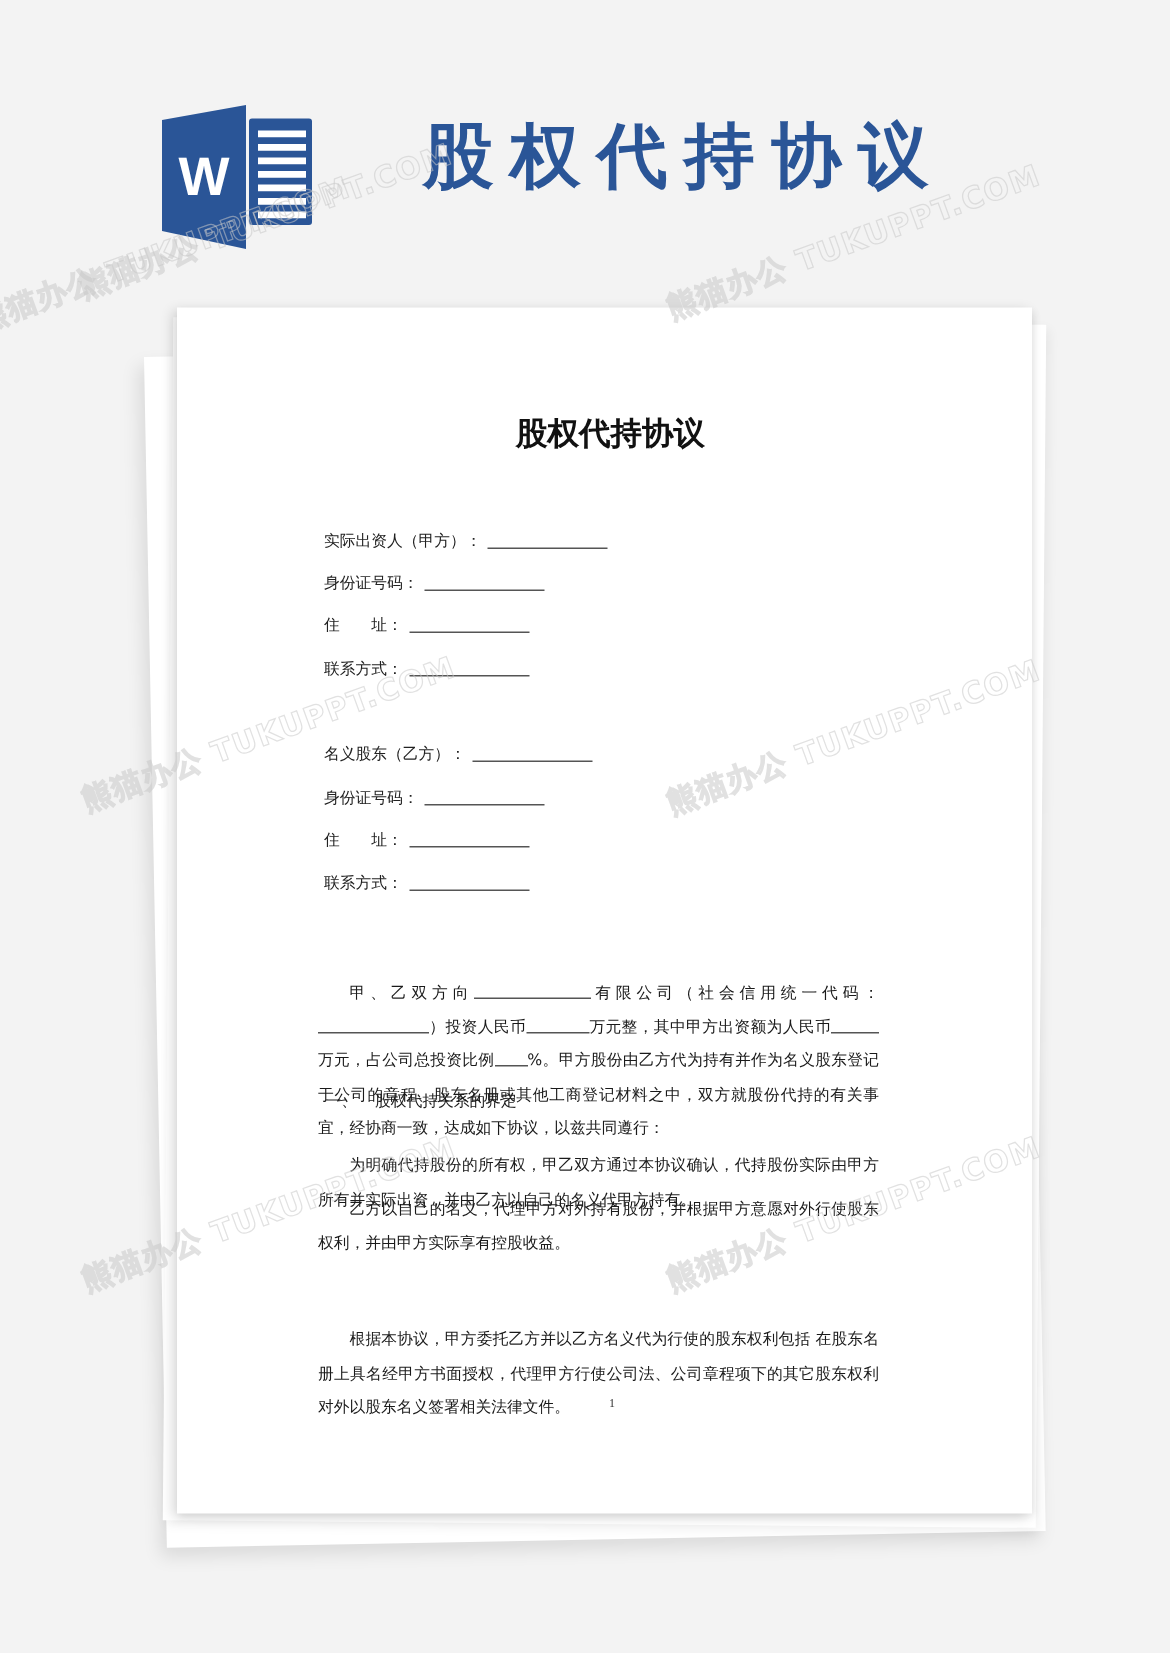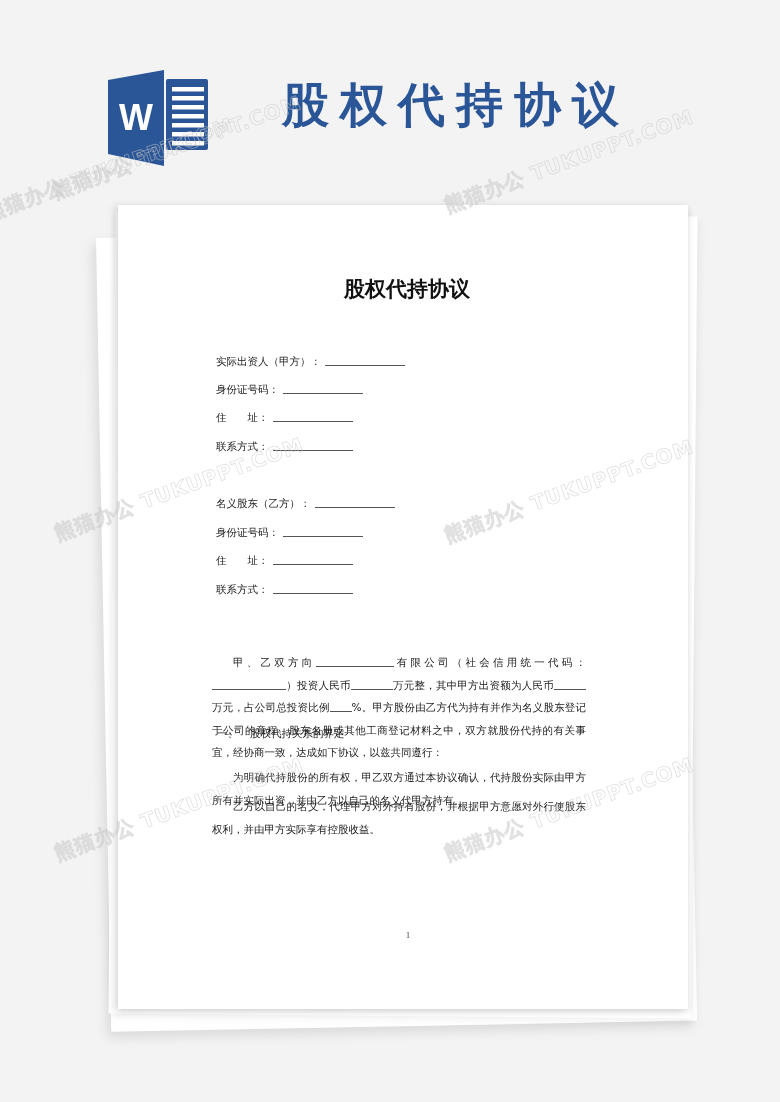--- a/index.html
+++ b/index.html
@@ -240,17 +240,20 @@
     <div class="section-heading" style="top:522px;text-align:center;">
       <span class="num">一、</span><span>股权代持关系的界定</span>
     </div>
 
     <div class="body-text" style="top:545px;">
       <p class="indent">为明确代持股份的所有权，甲乙双方通过本协议确认，代持股份实际由甲方所有并实际出资，并由乙方以自己的名义代甲方持有。</p>
     </div>
     <div class="body-text" style="top:574px;">
       <p class="indent">乙方以自己的名义，代理甲方对外持有股份，并根据甲方意愿对外行使股东权利，并由甲方实际享有控股收益。</p>
     </div>
+    <div class="body-text" style="top:661px;">
+      <p class="indent">根据本协议，甲方委托乙方并以乙方名义代为行使的股东权利包括 在股东名册上具名经甲方书面授权，代理甲方行使公司法、公司章程项下的其它股东权利对外以股东名义签署相关法律文件。</p>
+    </div>
 
     <div class="page-number">1</div>
   </div>
 
 </div>
 
 </body></html>

